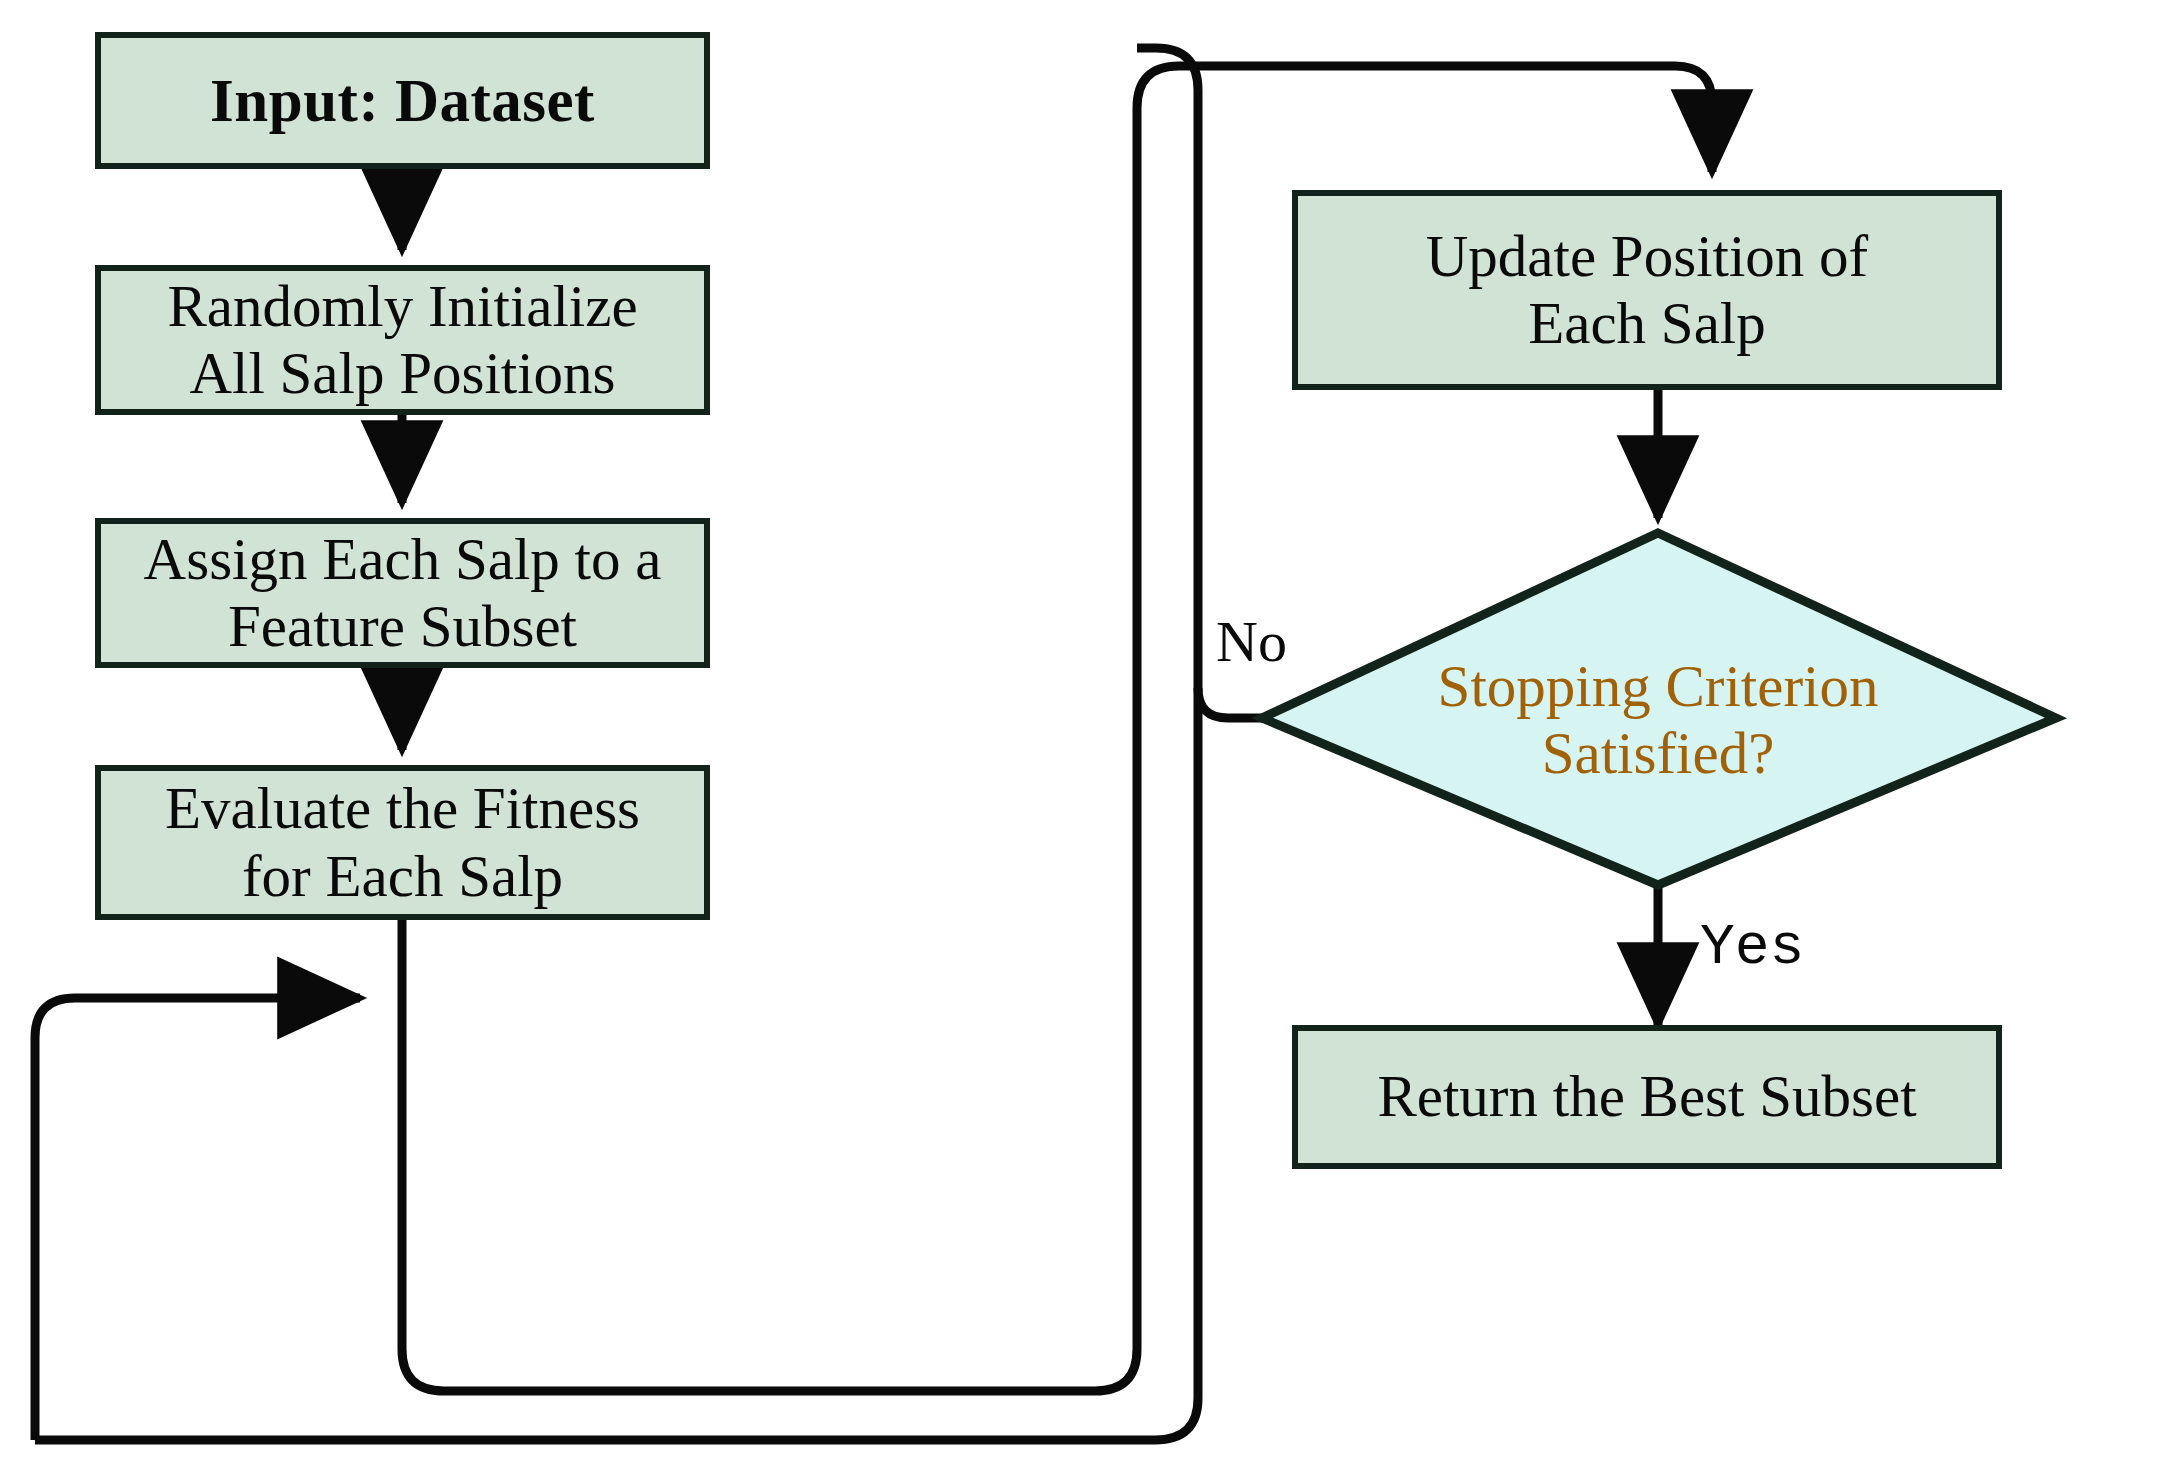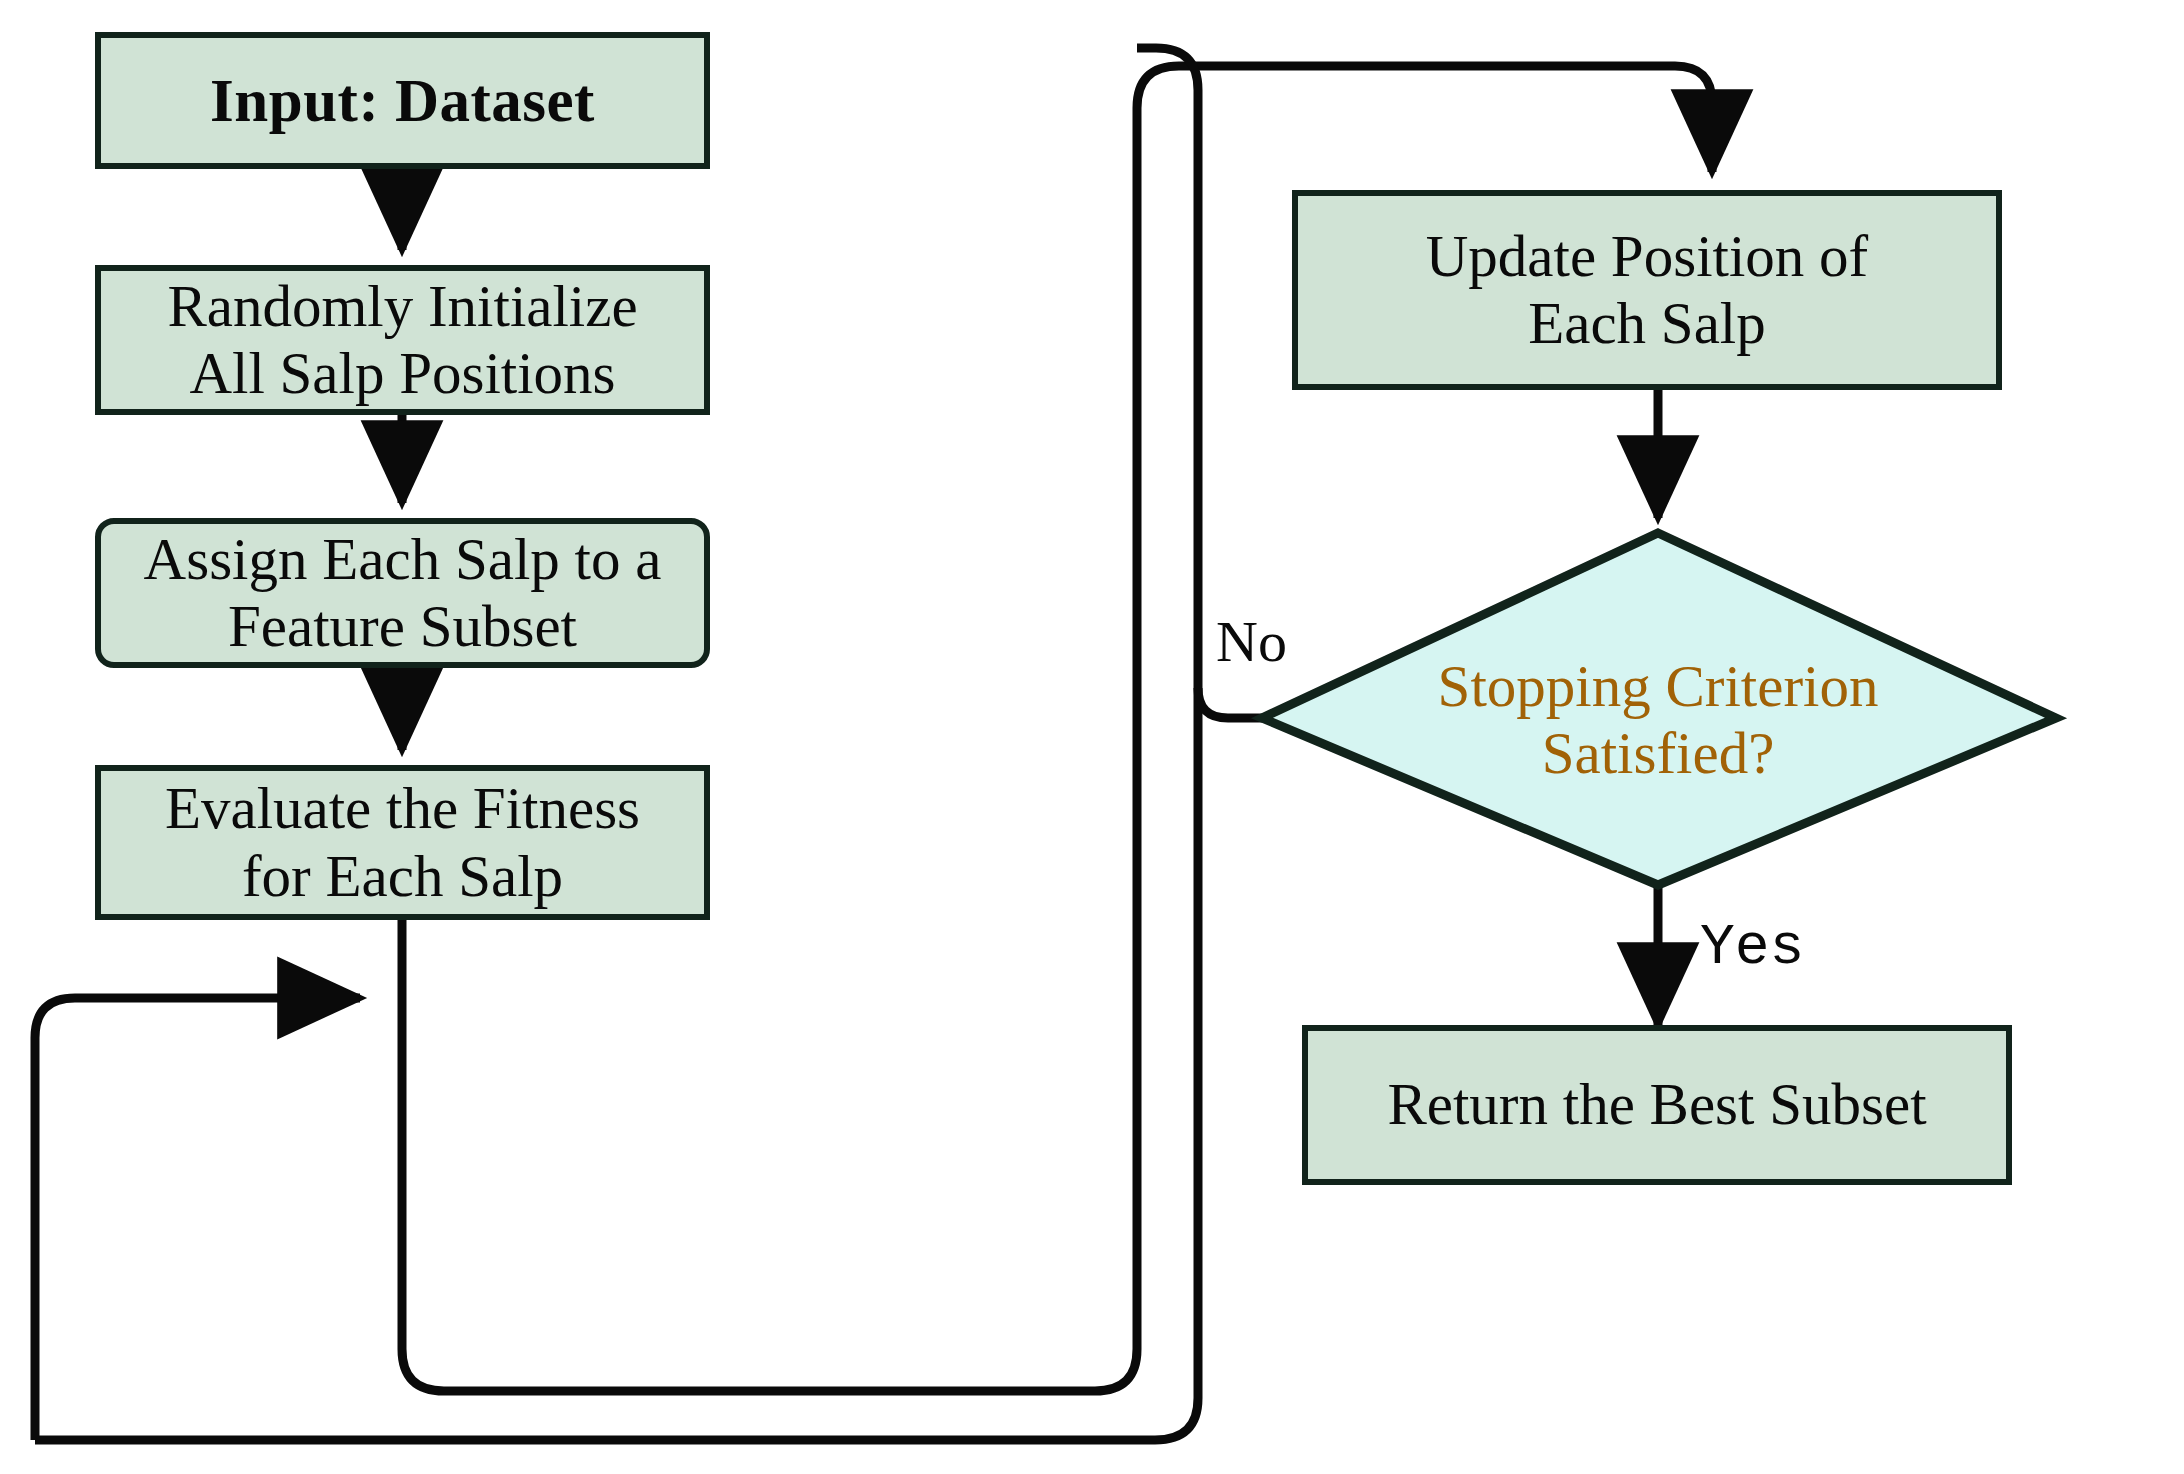--- a/index.html
+++ b/index.html
@@ -77,36 +77,36 @@
 
   <div class="node proc bold" style="left:95px; top:32px; width:615px; height:137px;">
     <span class="txt">Input: Dataset</span>
   </div>
 
   <div class="node proc" style="left:95px; top:265px; width:615px; height:150px;">
     <span class="txt">Randomly Initialize
 All Salp Positions</span>
   </div>
 
-  <div class="node proc" style="left:95px; top:518px; width:615px; height:150px;border-radius:19px;">
+  <div class="node proc" style="left:95px; top:518px; width:615px; height:150px;">
     <span class="txt">Assign Each Salp to a
 Feature Subset</span>
   </div>
 
   <div class="node proc" style="left:1292px; top:190px; width:710px; height:200px;">
     <span class="txt">Update Position of
 Each Salp</span>
   </div>
 
   <div class="node proc" style="left:95px; top:765px; width:615px; height:155px;">
     <span class="txt">Evaluate the Fitness
 for Each Salp</span>
   </div>
 
-  <div class="node proc" style="left:1292px; top:1025px; width:710px; height:160px;margin-left:10px;">
+  <div class="node proc" style="left:1292px; top:1025px; width:710px; height:144px;">
     <span class="txt">Return the Best Subset</span>
   </div>
 
   <div class="decision-label" style="left:1380px; top:640px; width:556px; height:160px;">
     <span>Stopping Criterion
 Satisfied?</span>
   </div>
 
   <div class="edge-label" style="left:1216px; top:608px;">
     <span>No</span>

